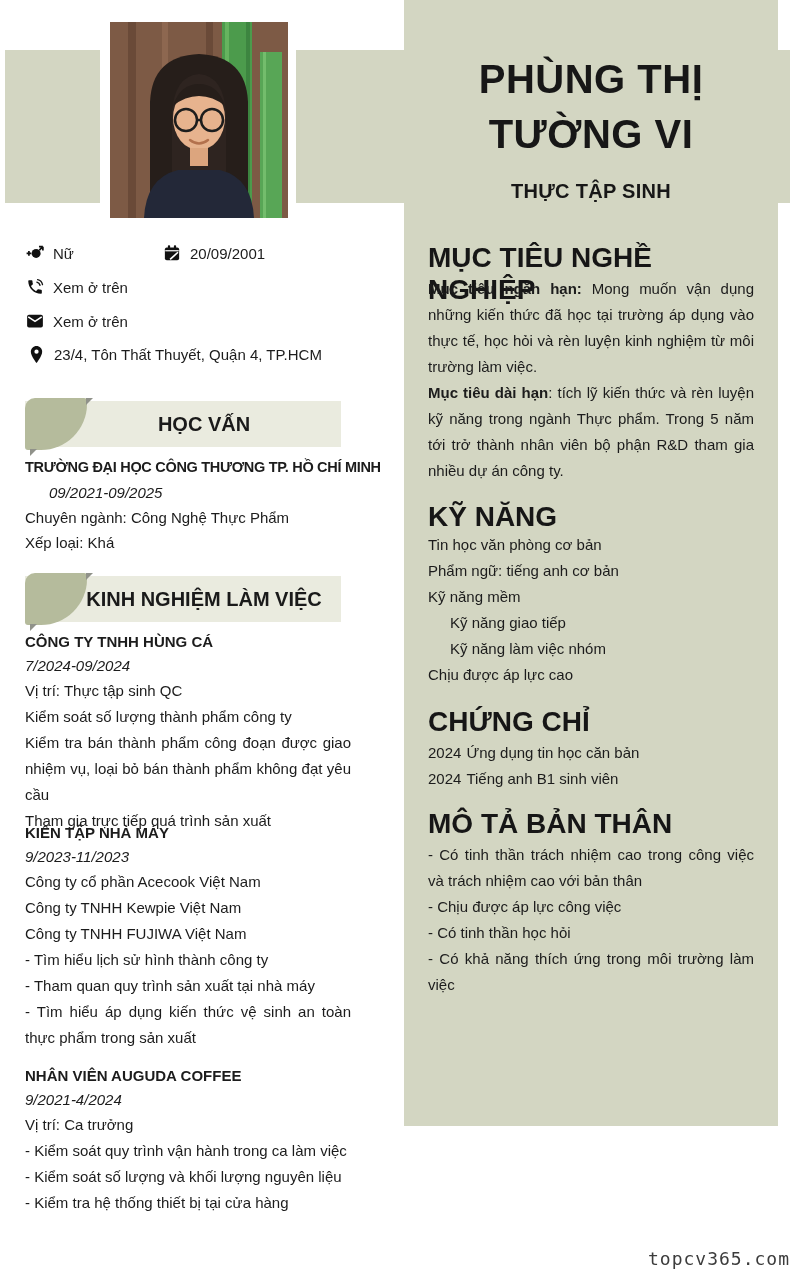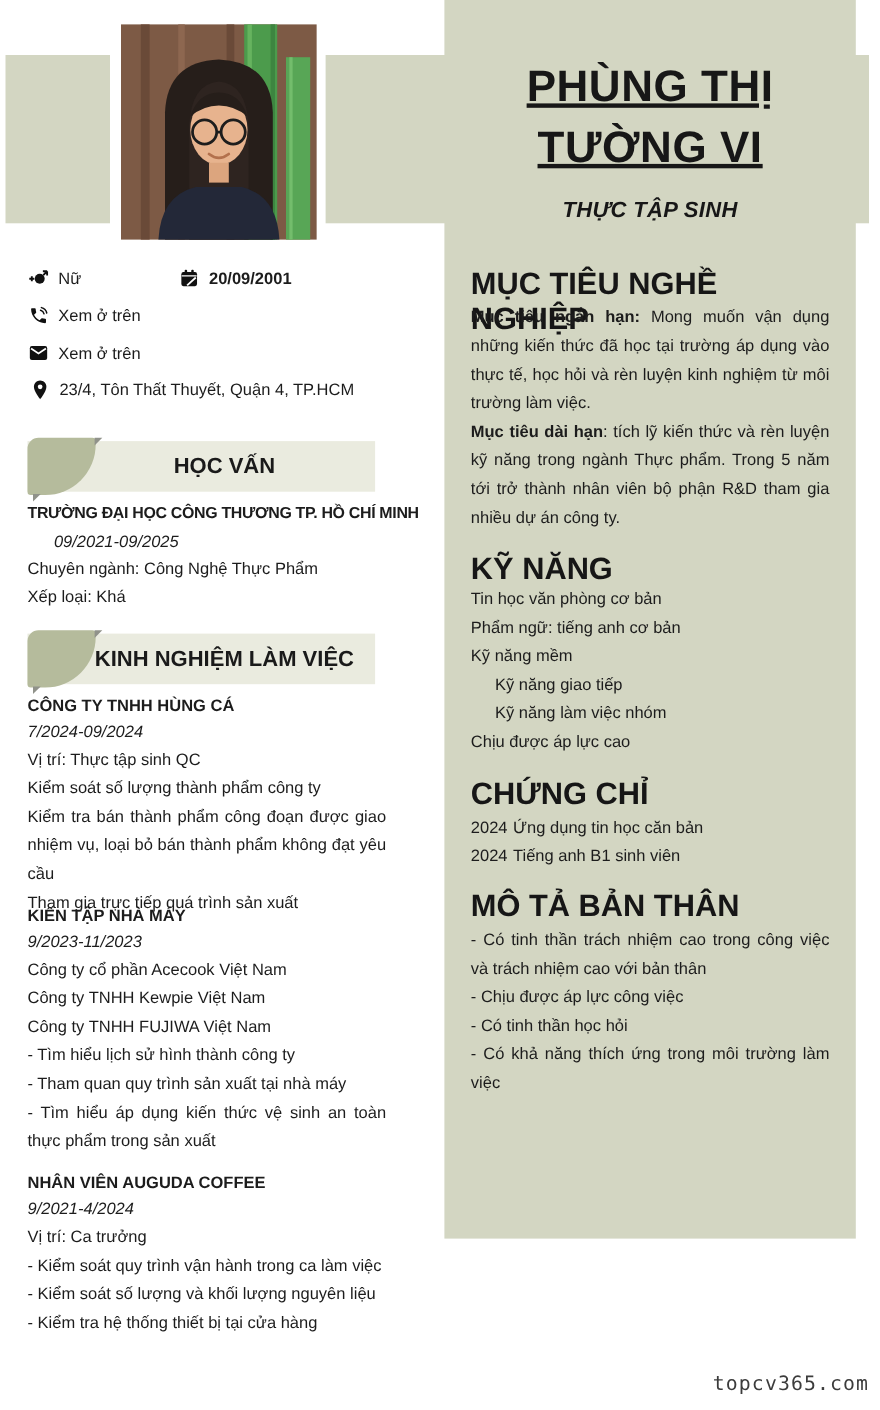--- a/index.html
+++ b/index.html
@@ -11,23 +11,23 @@
   .band-left{left:5px;top:50px;width:95px;height:153px;}
   .band-right{left:296px;top:50px;width:494px;height:153px;}
   .right-panel{position:absolute;left:404px;top:0;width:374px;height:1126px;background:#d3d6c2;}
 
   
   .photo{position:absolute;left:110px;top:22px;width:178px;height:196px;}
   .photo svg{display:block;}
 
   
   .name{position:absolute;left:404px;top:52px;width:374px;text-align:center;
-        font-size:40px;font-weight:700;line-height:55px;letter-spacing:.5px;color:#171717;text-decoration:underline;}
+        font-size:40px;font-weight:700;line-height:55px;letter-spacing:.5px;color:#171717;}
   .role{position:absolute;left:404px;top:180px;width:374px;text-align:center;
-        font-size:20px;font-weight:700;letter-spacing:.3px;color:#171717;font-style:italic;}
+        font-size:20px;font-weight:700;letter-spacing:.3px;color:#171717;}
 
   
   .crow{position:absolute;display:flex;align-items:center;font-size:15px;height:20px;}
   .crow .ic{width:18px;height:18px;margin-right:9px;flex:0 0 18px;display:flex;align-items:center;justify-content:center;}
   .ic svg{display:block;}
 
   
   .sec-header{position:absolute;left:25px;width:316px;height:46px;background:#eaebdf;}
   .sec-title{position:absolute;left:0;top:0;width:100%;padding-left:42px;box-sizing:border-box;
              text-align:center;font-size:20px;font-weight:700;line-height:46px;color:#1a1a1a;}
@@ -107,21 +107,21 @@
   <div class="crow" style="left:26px;top:243px;">
     <span class="ic">
       <svg width="18" height="18" viewBox="0 0 24 24">
           <circle cx="13.5" cy="12.5" r="6" fill="#111"></circle>
           <path d="M17.8 8.2 L22.5 3.5 M22.5 3.5 h-5.2 M22.5 3.5 v5.2" stroke="#111" stroke-width="2.3" fill="none"></path>
           <path d="M7 12.5 H0.8 M3.9 9.4 v6.2" stroke="#111" stroke-width="2.3"></path>
         </svg>
     </span>
     <span>Nữ</span>
   </div>
-  <div class="crow" style="left:163px;top:243px;font-weight:bold;">
+  <div class="crow" style="left:163px;top:243px;">
     <span class="ic">
       <svg width="18" height="18" viewBox="0 0 24 24">
           <rect x="2.5" y="4.5" width="19" height="17" rx="2.5" fill="#111"></rect>
           <rect x="6.5" y="1.5" width="3" height="5" rx="1.2" fill="#111"></rect>
           <rect x="14.5" y="1.5" width="3" height="5" rx="1.2" fill="#111"></rect>
           <path d="M3 9 h18" stroke="#fff" stroke-width="1.6"></path>
           <path d="M20 11 L9.5 20.5" stroke="#fff" stroke-width="2.2"></path>
         </svg>
     </span>
     <span>20/09/2001</span>

